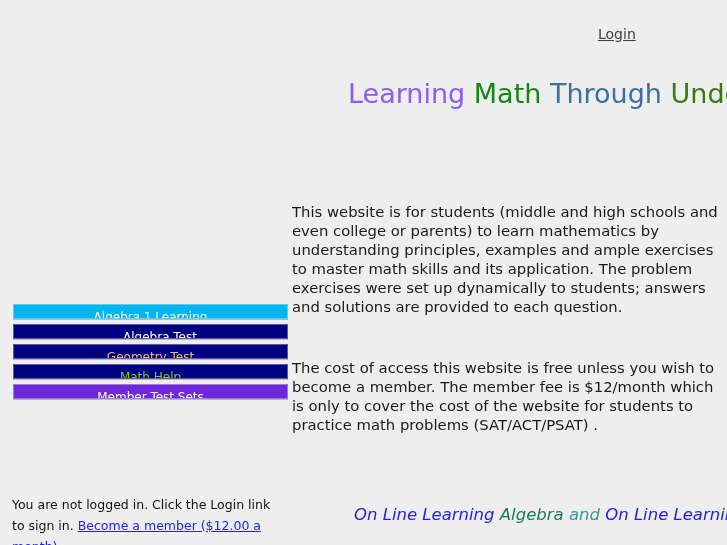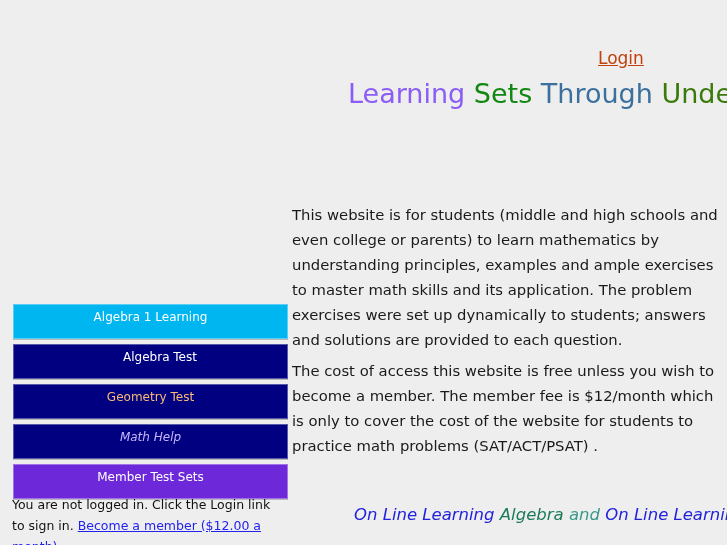--- a/index.html
+++ b/index.html
@@ -19,23 +19,23 @@
   
   #topbar {
     position: absolute;
     top: 0; left: 0;
     width: 727px;
     height: 62px;
   }
   #login-link {
     position: absolute;
     left: 598px;
-    top: 48px;
-    font-size: 17px;
-    color: #c2410c;
+    top: 26px;
+    font-size: 14px;
+    color: #404040;
     text-decoration: underline;
     cursor: pointer;
     font-family: "DejaVu Sans", sans-serif;
   }
 
   
   #left-col {
     position: absolute;
     left: 0;
     top: 0;
@@ -43,21 +43,21 @@
     height: 545px;
   }
   #nav-menu {
     position: absolute;
     left: 13px;
     top: 304px;
     width: 275px;
   }
   .nav-button {
     width: 275px;
-    height: 35px;
+    height: 15px;
     line-height: 25px;
     margin-bottom: 5px;
     text-align: center;
     color: #ffffff;
     font-size: 12px;
     font-family: "DejaVu Sans", sans-serif;
     cursor: pointer;
     box-sizing: border-box;
     border: 1px solid rgba(255,255,255,0.35);
     box-shadow: 0 1px 0 rgba(120,120,120,0.45);
@@ -102,21 +102,21 @@
     margin: 0;
     font-family: "DejaVu Sans", sans-serif;
   }
   #site-heading span { white-space: pre; }
 
   .body-para {
     position: absolute;
     left: 0px;
     width: 428px;
     font-size: 14.8px;
-    line-height: 25px;
+    line-height: 19px;
     color: #1a1a1a;
     margin: 0;
     font-family: "DejaVu Sans", sans-serif;
   }
   #para-1 { top: 202px; }
   #para-2 { top: 358px; }
 
   #link-line {
     position: absolute;
     left: 0px;
@@ -137,33 +137,33 @@
 <div id="topbar">
   <a id="login-link">Login</a>
 </div>
 
 <div id="left-col">
 
   <div id="nav-menu">
       <div class="nav-button" style="background: rgb(0, 182, 240); color: rgb(255, 255, 255);">Algebra 1 Learning</div>
       <div class="nav-button" style="background: rgb(0, 0, 128); color: rgb(255, 255, 255); padding-left: 19px;">Algebra Test</div>
       <div class="nav-button" style="background: rgb(0, 0, 128); color: #fdba74;">Geometry Test</div>
-      <div class="nav-button" style="background: rgb(0, 0, 128); color: #c4b5fd; font-style: italic;">Math Help</div>
+      <div class="nav-button" style="background: rgb(0, 0, 128); color: #84cc16;">Math Help</div>
       <div class="nav-button" style="background: #6d28d9; color: rgb(255, 255, 255);">Member Test Sets</div>
     </div>
 
   <div id="login-status">
     <span>You are not logged in. Click the Login link to sign in.</span><span>&nbsp;</span><a id="member-link" style="color: rgb(34, 34, 238);">Become a member ($12.00 a month)</a>
   </div>
 
 </div>
 
 <div id="main-col">
 
-  <h1 id="site-heading"><span style="color: #8b5cf6;">Learning </span><span style="color: rgb(17, 136, 17);">Sets </span><span style="color: rgb(59, 111, 158);">Through </span><span style="color: rgb(58, 122, 10);">Understanding </span></h1>
+  <h1 id="site-heading"><span style="color: #8b5cf6;">Learning </span><span style="color: rgb(17, 136, 17);">Math </span><span style="color: rgb(59, 111, 158);">Through </span><span style="color: rgb(58, 122, 10);">Understanding </span></h1>
 
   <p id="para-1" class="body-para">This website is for students (middle and high schools and even college or parents) to learn mathematics by understanding principles, examples and ample exercises to master math skills and its application. The problem exercises were set up dynamically to students; answers and solutions are provided to each question.</p>
 
   <p id="para-2" class="body-para">The cost of access this website is free unless you wish to become a member. The member fee is $12/month  which is only to cover the cost of the website for  students to practice math problems (SAT/ACT/PSAT) .</p>
 
   <p id="link-line"><span style="color: rgb(34, 34, 221);">On Line Learning </span><span style="color: rgb(27, 122, 90);">Algebra </span><span style="color: rgb(58, 154, 138);">and </span><span style="color: rgb(34, 34, 221);">On Line Learning </span></p>
 
 </div>
 
 </body></html>

